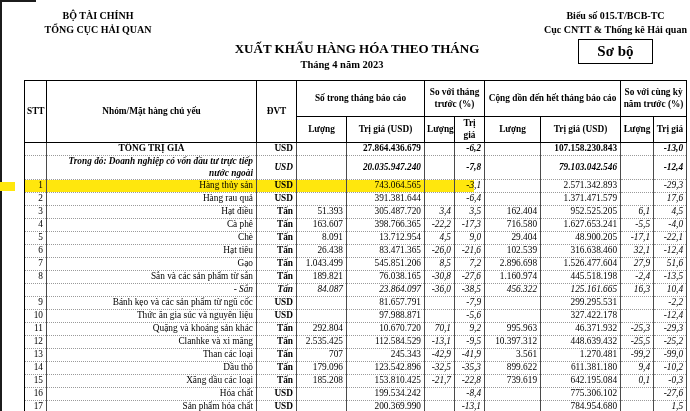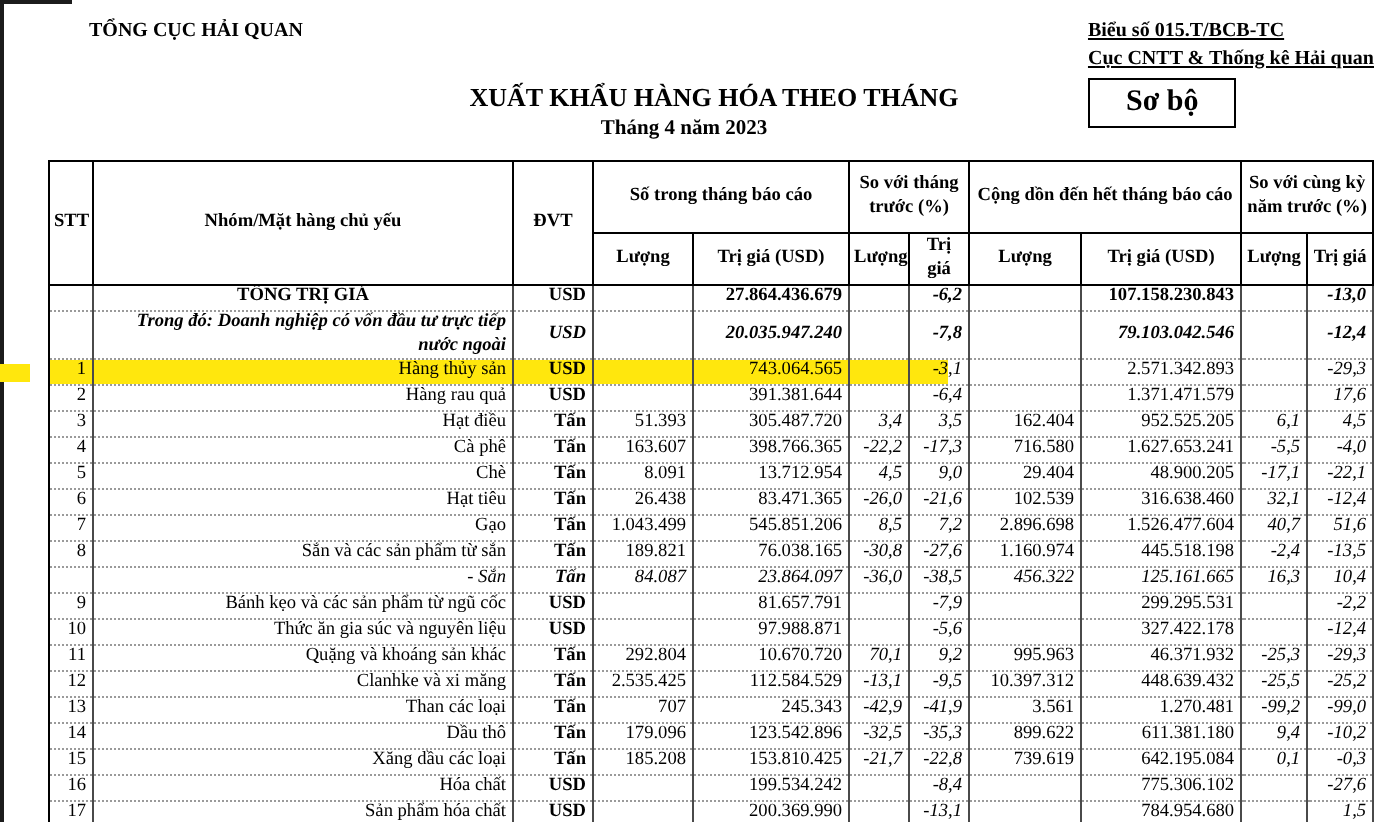--- a/index.html
+++ b/index.html
@@ -4,22 +4,22 @@
 <style>
   html,body{margin:0;padding:0;background:#fff;}
   .page{
     position:relative;width:690px;height:411px;background:#fff;overflow:hidden;
     font-family:"Liberation Serif","DejaVu Serif",serif;color:#000;
   }
   .edge-line{position:absolute;left:0;top:0;width:2px;height:411px;background:#1c1c1c;}
   .top-tick{position:absolute;left:0;top:0;width:36px;height:2px;background:#1c1c1c;}
   .org{position:absolute;top:9px;left:28px;width:140px;text-align:center;
        font-weight:bold;font-size:10px;line-height:1.35;}
-  .form-info{position:absolute;top:9px;right:3px;text-align:left;
-       font-weight:bold;font-size:10px;line-height:1.35;text-decoration:underline;}
+  .form-info{position:absolute;top:9px;right:3px;text-align:center;
+       font-weight:bold;font-size:10px;line-height:1.35;}
   .so-bo{display:inline-block;border:1.5px solid #000;padding:1px 18px 2px 18px;
        margin-top:3px;font-weight:bold;font-size:15px;background:#fff;cursor:default;}
   .title{position:absolute;top:41px;left:12px;width:690px;text-align:center;
        font-weight:bold;font-size:13px;}
   .subtitle{position:absolute;top:59px;left:0;width:684px;text-align:center;
        font-weight:bold;font-size:10.5px;}
   table.report{
     position:absolute;left:24px;top:80px;width:662px;
     border-collapse:collapse;table-layout:fixed;font-size:9.3px;
     border:1.5px solid #000;
@@ -50,20 +50,21 @@
   .hl-tab{position:absolute;left:0;top:164px;width:15px;height:9px;background:var(--hl);}
 </style>
 </head>
 <body>
 
 <div class="page">
   <div class="edge-line"></div>
   <div class="top-tick"></div>
 
   <div class="org">
+    <div>BỘ TÀI CHÍNH</div>
     <div>TỔNG CỤC HẢI QUAN</div>
   </div>
 
   <div class="form-info">
     <div>Biểu số 015.T/BCB-TC</div>
     <div>Cục CNTT &amp; Thống kê Hải quan</div>
     <span class="so-bo">Sơ bộ</span>
   </div>
 
   <div class="title">XUẤT KHẨU HÀNG HÓA THEO THÁNG</div>
@@ -212,21 +213,21 @@
         <tr class="">
           <td class="c-stt">7</td>
           <td class="c-name">Gạo</td>
           <td class="c-dvt">Tấn</td>
           <td class="c-m_qty">1.043.499</td>
           <td class="c-m_val">545.851.206</td>
           <td class="c-mm_q">8,5</td>
           <td class="c-mm_v">7,2</td>
           <td class="c-c_qty">2.896.698</td>
           <td class="c-c_val">1.526.477.604</td>
-          <td class="c-yy_q">40,7</td>
+          <td class="c-yy_q">27,9</td>
           <td class="c-yy_v">51,6</td>
         </tr>
         <tr class="">
           <td class="c-stt">8</td>
           <td class="c-name">Sắn và các sản phẩm từ sắn</td>
           <td class="c-dvt">Tấn</td>
           <td class="c-m_qty">189.821</td>
           <td class="c-m_val">76.038.165</td>
           <td class="c-mm_q">-30,8</td>
           <td class="c-mm_v">-27,6</td>

